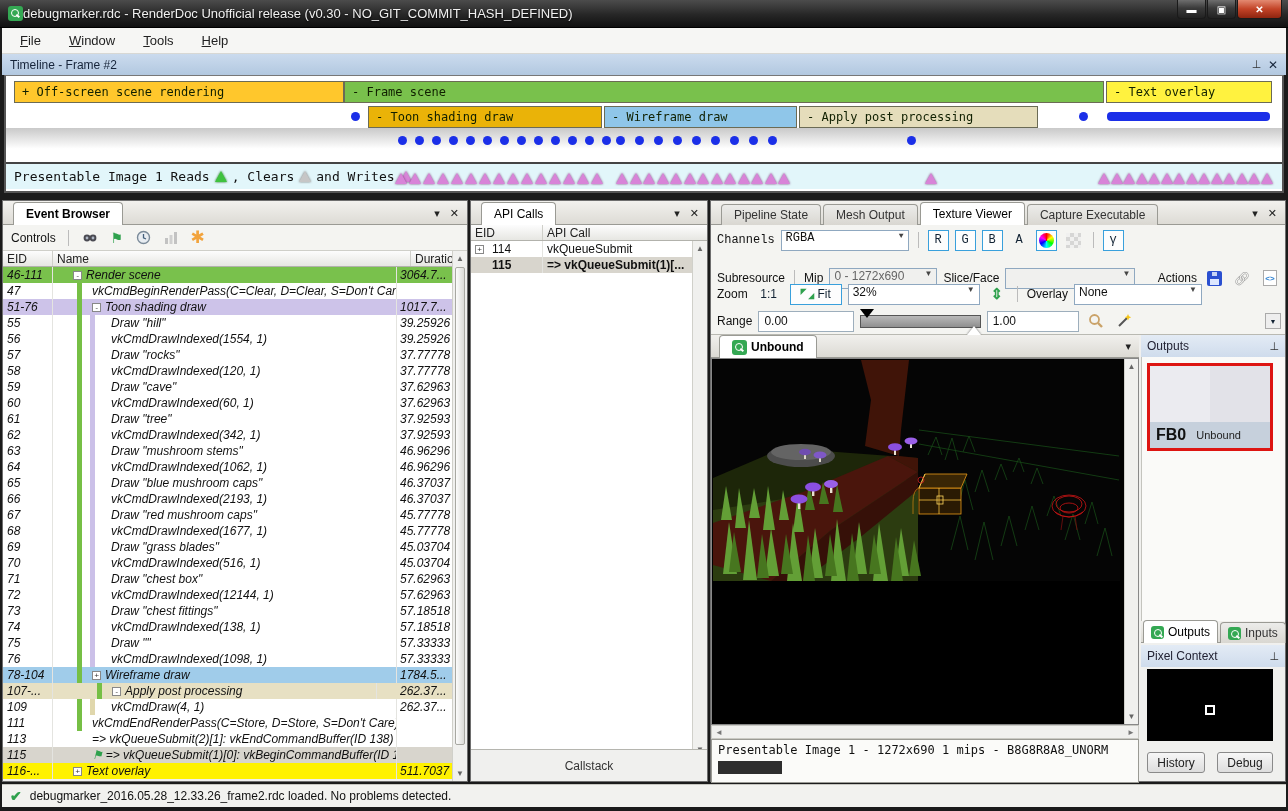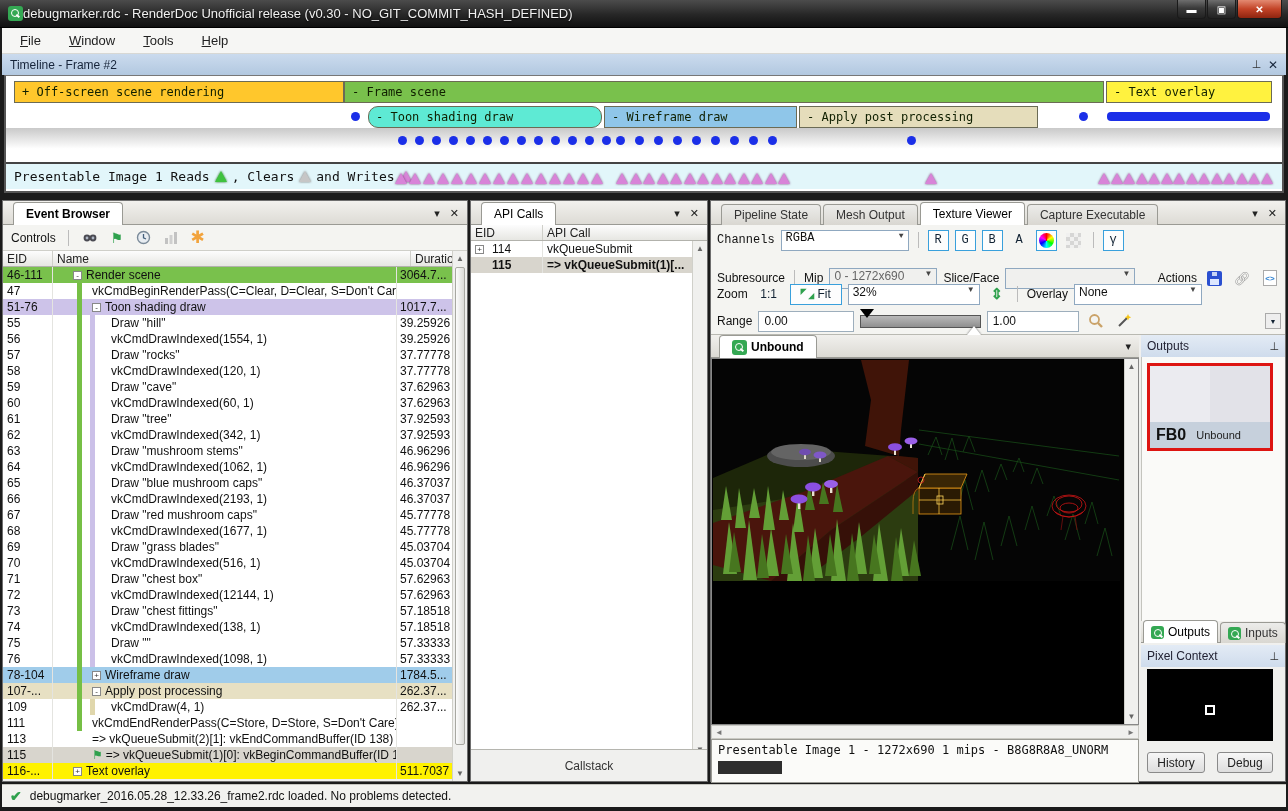--- a/index.html
+++ b/index.html
@@ -51,21 +51,21 @@
   .cols > div { padding:0 4px; border-right:1px solid #cfcfc9; display:flex; align-items:center; overflow:hidden; white-space:nowrap; }
   .rows { position:relative; background:#fff; overflow:hidden; }
   .row { height:16px; display:flex; font-size:12px; align-items:center; white-space:nowrap; }
   .row .c-eid { width:50px; padding-left:4px; flex:none; border-right:1px solid #e4e4e0; align-self:stretch; display:flex; align-items:center; }
   .row .c-name { flex:1; position:relative; align-self:stretch; display:flex; align-items:center; overflow:hidden; border-right:1px solid #e4e4e0; }
   .row .c-dur { width:56px; flex:none; padding-left:3px; overflow:hidden; align-self:stretch; display:flex; align-items:center; }
   .guide { position:absolute; top:0; bottom:0; width:5px; }
   .expander { width:9px; height:9px; border:1px solid #888; background:#fff; font-size:8px; line-height:7px; text-align:center; color:#333; flex:none; margin-right:4px; }
   .flagic { color:#2fa14d; font-size:12px; margin-right:3px; }
   .bg-green { background:#79c14c; } .bg-purple { background:#cdc3e9; } .bg-blue { background:#a0ccea; }
-  .bg-tan { background:#e7e0c3; } .bg-yellow { background:#fff200; } .bg-sel { background:#d8d5cd; }
+  .bg-tan { background:#e7e0c3;gap:20px; } .bg-yellow { background:#fff200; } .bg-sel { background:#d8d5cd; }
 
   .sbar { position:absolute; width:15px; background:#f0f0ee; border-left:1px solid #d0d0ca; }
   .sbar .arr { height:15px; display:flex; align-items:center; justify-content:center; font-size:8px; color:#666; }
   .sbar .thumb { position:absolute; left:2px; right:2px; background:linear-gradient(90deg,#fcfcfc,#dcdcd8); border:1px solid #a8a8a2; border-radius:2px; }
   .sbar .grip { position:absolute; left:4px; right:4px; top:50%; height:6px; border-top:1px solid #999; border-bottom:1px solid #999; }
 
   
   .tv-toolbar { position:absolute; left:0; top:24px; width:574px; height:110px; background:#f4f4f1; border-bottom:1px solid #b9b9b2; }
   .tv-row { position:absolute; left:6px; right:4px; height:26px; display:flex; align-items:center; gap:6px; font-size:12px; }
   .combo { height:21px; background:#fff; border:1px solid #8fa8c0; display:flex; padding:0 4px; position:relative; font-size:12px; }
@@ -190,21 +190,21 @@
       <span class="tri tri-abs" style="left: 1192px;"></span>
       <span class="tri tri-abs" style="left: 1204.5px;"></span>
       <span class="tri tri-abs" style="left: 1217px;"></span>
       <span class="tri tri-abs" style="left: 1229.5px;"></span>
       <span class="tri tri-abs" style="left: 1242px;"></span>
       <span class="tri tri-abs" style="left: 1254.5px;"></span>
     </div>
 <div class="tl-seg" style="left: 8px; width: 330px; top: 5px; background: rgb(255, 199, 44);">+ Off-screen scene rendering</div>
     <div class="tl-seg" style="left: 338px; width: 760px; top: 5px; background: rgb(121, 193, 76);">- Frame scene</div>
     <div class="tl-seg" style="left: 1100px; width: 166px; top: 5px; background: rgb(255, 242, 63);">- Text overlay</div>
-    <div class="tl-seg" style="left: 362px; width: 234px; top: 30px; background: #5eead4; border-radius: 10px;">- Toon shading draw</div>
+    <div class="tl-seg" style="left: 362px; width: 234px; top: 30px; background: #eab308;">- Toon shading draw</div>
     <div class="tl-seg" style="left: 598px; width: 193px; top: 30px; background: rgb(143, 198, 233);">- Wireframe draw</div>
     <div class="tl-seg" style="left: 793px; width: 239px; top: 30px; background: rgb(229, 221, 187);">- Apply post processing</div>
     <div class="tl-dot" style="left: 345px; top: 36px;"></div>
     <div class="tl-dot" style="left: 1073px; top: 36px;"></div>
     <div class="tl-pill" style="left: 1101px; width: 163px; top: 36px;"></div>
     <div class="tl-dot" style="left: 392px; top: 60px;"></div>
     <div class="tl-dot" style="left: 409px; top: 60px;"></div>
     <div class="tl-dot" style="left: 426px; top: 60px;"></div>
     <div class="tl-dot" style="left: 443px; top: 60px;"></div>
     <div class="tl-dot" style="left: 460px; top: 60px;"></div>
@@ -265,21 +265,21 @@
           <rect x="10" y="1" width="3" height="12" fill="#c2c2c2"></rect>
         </svg>
     </span>
     <span class="tool-ic" style="color:#f2a33c; font-size:17px;">✱</span>
   </div>
   <div class="cols">
     <div style="width:50px;">EID</div>
     <div style="flex:1;">Name</div>
     <div style="width:56px; border-right:none;">Duratio...</div>
   </div>
-  <div class="rows" id="eb-rows" style="height:512px; width:450px;">
+  <div class="rows" id="eb-rows" style="height:512px; width:450px;font-style:italic;">
       <div class="row bg-green">
         <div class="c-eid">46-111</div>
         <div class="c-name">
           <span style="width: 20px; flex: 0 0 auto;"></span>
           <span class="expander">-</span>
           <span>Render scene</span>
         </div>
         <div class="c-dur">3064.7...</div>
       </div>
       <div class="row">

